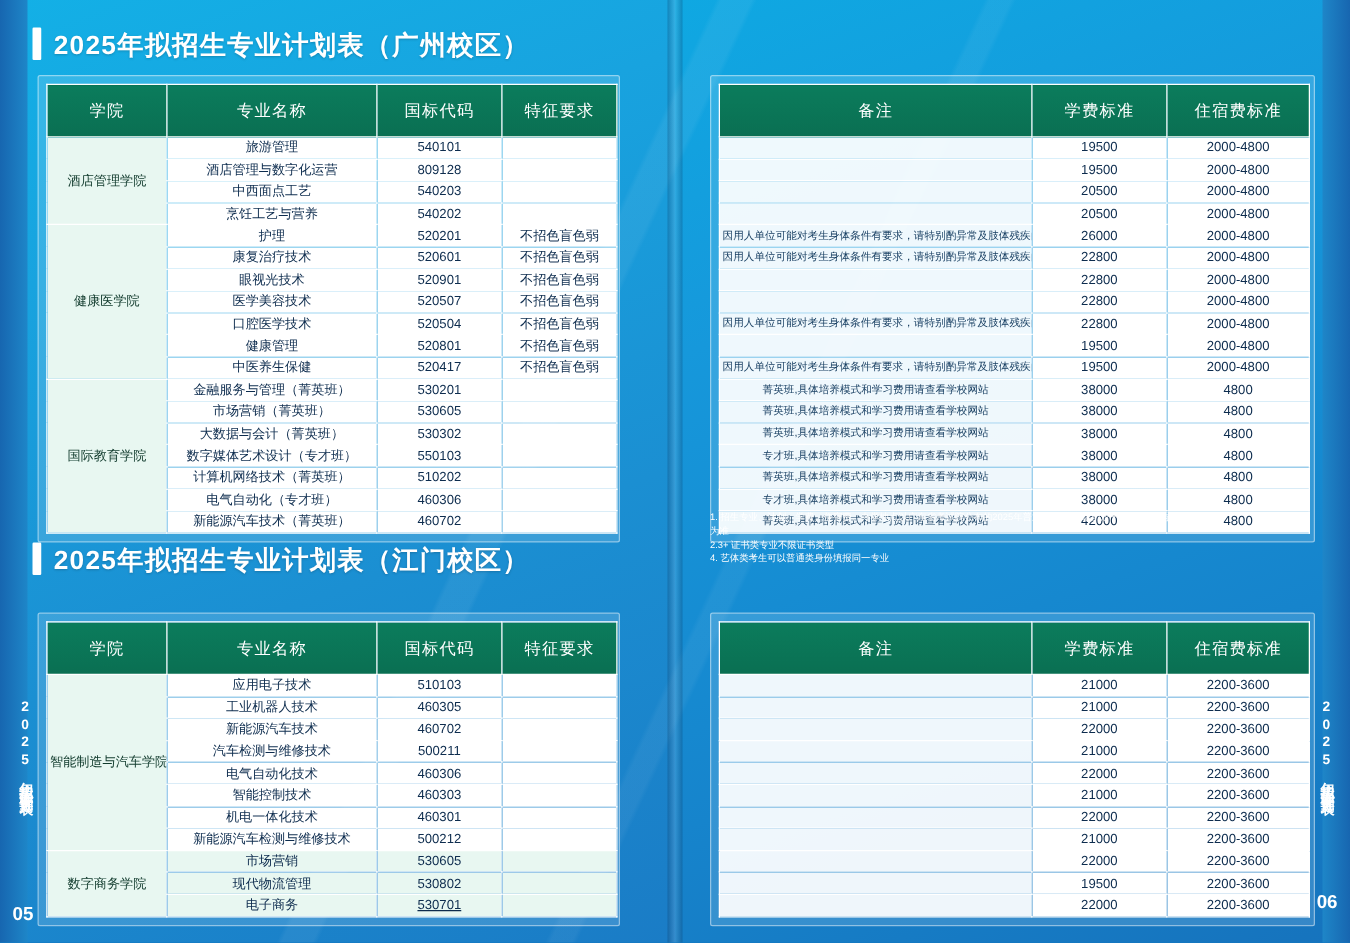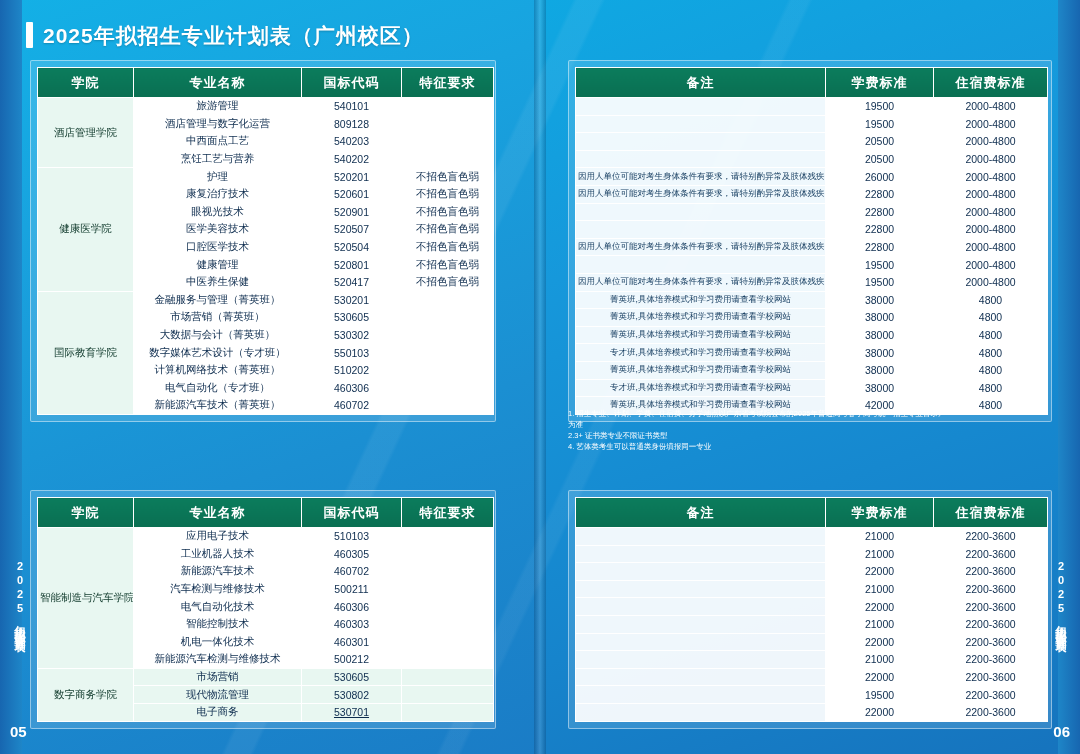--- a/index.html
+++ b/index.html
@@ -56,22 +56,22 @@
     padding:6px;
     border-radius:2px;
   }
   table {
     border-collapse:collapse;
     width:100%;
     table-layout:fixed;
   }
   th {
     background:linear-gradient(180deg,#0b7c5c,#0a6f52);
-    color:#fff; font-size:13px; font-weight:bold;
-    height:30px; border:1px solid #ffffff;
+    color:#fff; font-size:13px; font-weight:normal;
+    height:42px; border:1px solid #ffffff;
     letter-spacing:1px;
   }
   td {
     border:1px solid #ffffff;
     height:17.6px;
     font-size:10.5px;
     color:#0d2c4e;
     text-align:center;
     background:rgba(255,255,255,0.92);
     white-space:nowrap;
@@ -108,21 +108,21 @@
     writing-mode:vertical-rl;
     text-orientation:upright;
   }
   .side-left  { left:12px; top:560px; }
   .side-right { right:12px; top:560px; }
   .pg-num {
     position:absolute;
     color:#ffffff; font-size:15px; font-weight:bold;
   }
   .pg-left  { left:10px; bottom:14px; }
-  .pg-right { right:10px; bottom:14px;margin-left:28px; }
+  .pg-right { right:10px; bottom:24px;margin-left:28px; }
   .edge-left, .edge-right {
     position:absolute; top:0; width:22px; height:754px;
     background:linear-gradient(90deg,#1766b0,#1e86c8);
   }
   .edge-left { left:0; }
   .edge-right { right:0; background:linear-gradient(270deg,#1766b0,#1e86c8); }
 </style>
 </head>
 <body>
 
@@ -361,20 +361,24 @@
         </tbody>
     </table>
   </div>
 
   <div class="footnotes" style="left:568px; top:409px;" id="footnotes">
       <div>1. 招生专业、计划、学费、住宿费、办学地点以广东省考试院公布的2025年普通高考春季高考统一招生专业目录》为准</div>
       <div>2.3+ 证书类专业不限证书类型</div>
       <div>4. 艺体类考生可以普通类身份填报同一专业</div>
     </div>
 
+  <div class="sec-head" style="left:26px; top:434px;">
+    <div class="sec-bar"></div>
+    <div class="sec-title">2025年拟招生专业计划表（江门校区）</div>
+  </div>
 
   <div class="panel" style="left:30px; top:490px; width:466px;">
     <table>
       <colgroup>
           <col style="width:96px">
           <col style="width:168px">
           <col style="width:100px">
           <col style="width:92px">
         </colgroup>
       <thead>

